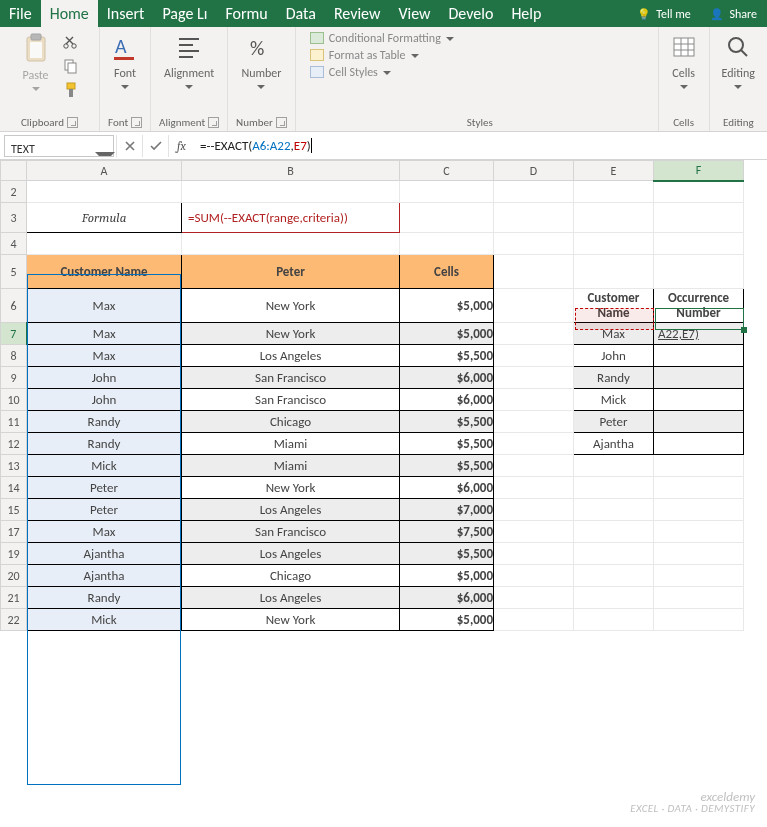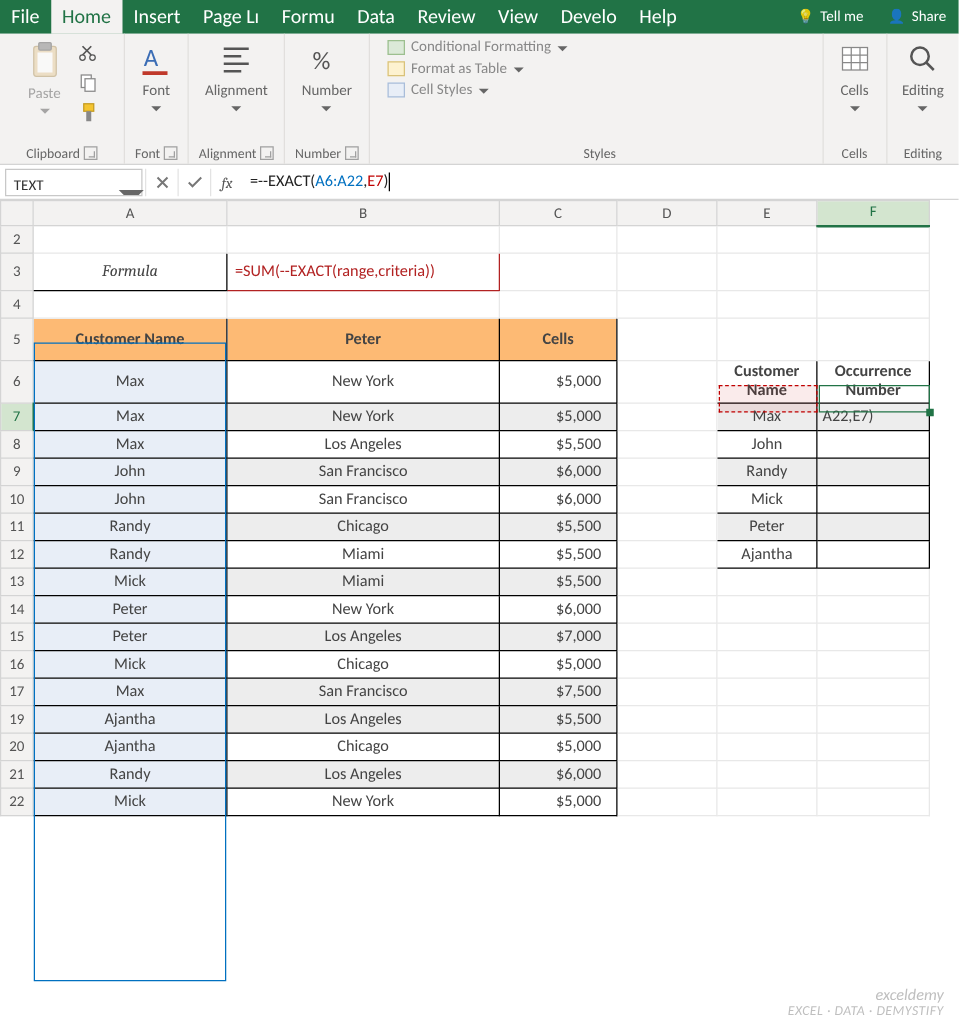--- a/index.html
+++ b/index.html
@@ -57,21 +57,21 @@
 tr.h34 td.cell, tr.h34 td.rowhead { height:34px; }
 
 
 .cA{width:155px;} .cB{width:218px;} .cC{width:94px;} .cD{width:80px;} .cE{width:80px;} .cF{width:90px;}
 
 
 .mt-header { background:#fdba74; font-weight:bold; text-align:center; border:1.5px solid #000 !important; }
 .mt-cell   { border:1px solid #000 !important; text-align:center; }
 .mt-cell.band { background:#ededed; }
 .mt-cell.sel  { background:#e8eef7; }
-.mt-cell.salary { text-align:right; padding-right:12px; }
+.mt-cell.salary { text-align:right; padding-right:0;font-weight:bold; }
 
 .side-header { background:#fff; font-weight:bold; text-align:center; border:1.5px solid #000 !important; font-size:12px; line-height:1.1; padding:2px 3px;}
 .side-cell { border:1px solid #000 !important; text-align:center; }
 .side-cell.band { background:#ededed; }
 
 
 .formula-lab { text-align:center; border:1.5px solid #000 !important; font-style:italic; font-family:"Cambria",serif; }
 .formula-box { border:1.5px solid #b22222 !important; color:#b22222; padding-left:6px !important; }
 .active-cell-border { position:absolute; border:1.5px solid #217346; pointer-events:none; }
 .ref-border-blue { position:absolute; border:1.5px solid #0070c0; pointer-events:none; }
@@ -341,21 +341,21 @@
           <td class="cell cE side-header">Customer<br>Name</td>
           <td class="cell cF side-header">Occurrence<br>Number</td>
         </tr>
         <tr>
           <td class="rowhead sel">7</td>
           <td class="cell cA mt-cell band sel">Max</td>
           <td class="cell cB mt-cell band">New York</td>
           <td class="cell cC mt-cell band salary">$5,000</td>
           <td class="cell cD"></td>
           <td class="cell cE side-cell band">Max</td>
-          <td class="cell cF side-cell band" style="text-align: left; padding-left: 4px;">A22,E7)</td>
+          <td class="cell cF side-cell band" style="text-align: left; padding-left: 4px; text-decoration: underline;">A22,E7)</td>
         </tr>
         <tr>
           <td class="rowhead">8</td>
           <td class="cell cA mt-cell sel">Max</td>
           <td class="cell cB mt-cell">Los Angeles</td>
           <td class="cell cC mt-cell salary">$5,500</td>
           <td class="cell cD"></td>
           <td class="cell cE side-cell">John</td>
           <td class="cell cF side-cell"></td>
         </tr>
@@ -411,29 +411,20 @@
           <td class="cell cC mt-cell salary">$6,000</td>
           <td class="cell cD"></td>
           <td class="cell cE"></td>
           <td class="cell cF"></td>
         </tr>
         <tr>
           <td class="rowhead">15</td>
           <td class="cell cA mt-cell band sel">Peter</td>
           <td class="cell cB mt-cell band">Los Angeles</td>
           <td class="cell cC mt-cell band salary">$7,000</td>
-          <td class="cell cD"></td>
-          <td class="cell cE"></td>
-          <td class="cell cF"></td>
-        </tr>
-        <tr>
-          <td class="rowhead">16</td>
-          <td class="cell cA mt-cell sel">Mick</td>
-          <td class="cell cB mt-cell">Chicago</td>
-          <td class="cell cC mt-cell salary">$5,000</td>
           <td class="cell cD"></td>
           <td class="cell cE"></td>
           <td class="cell cF"></td>
         </tr>
         <tr>
           <td class="rowhead">17</td>
           <td class="cell cA mt-cell band sel">Max</td>
           <td class="cell cB mt-cell band">San Francisco</td>
           <td class="cell cC mt-cell band salary">$7,500</td>
           <td class="cell cD"></td>

